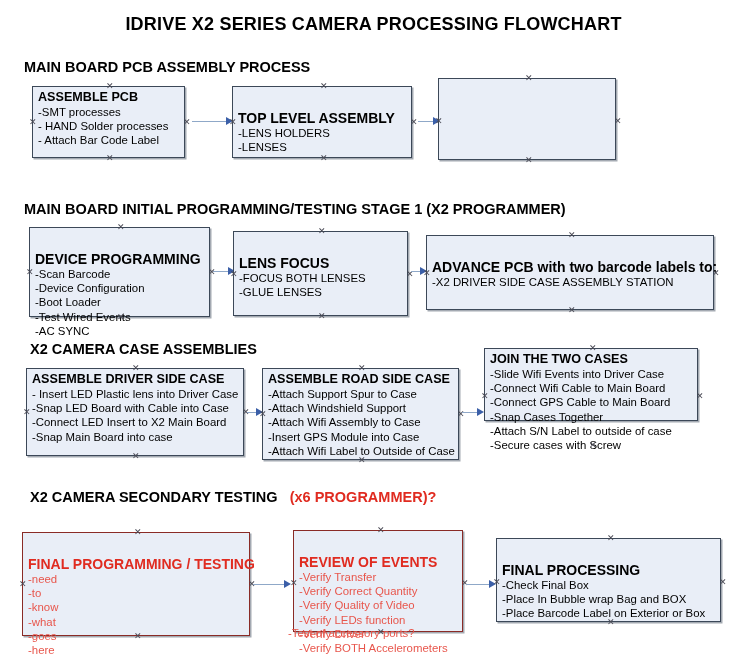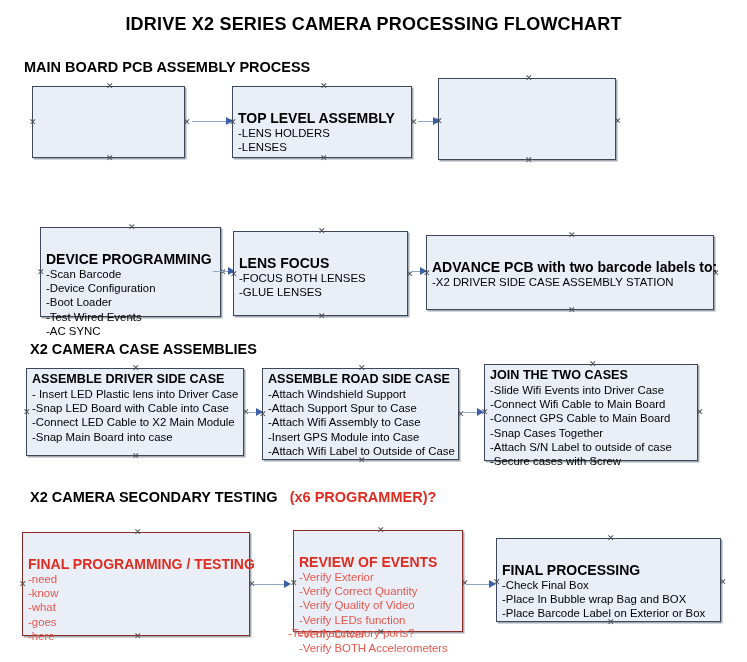--- a/index.html
+++ b/index.html
@@ -65,20 +65,28 @@
 
 <div class="canvas">
 
   <div class="title">IDRIVE X2  SERIES CAMERA PROCESSING FLOWCHART</div>
 
   <div class="section-head" style="left:24px;top:59px;">
     <span>MAIN BOARD PCB ASSEMBLY PROCESS</span>
   </div>
 
   <div class="box" style="left:32px;top:86px;width:153px;height:72px;">
+    <div class="inner">
+      <div class="hd">ASSEMBLE PCB</div>
+      <ul>
+        <li>-SMT processes</li>
+        <li>- HAND Solder processes</li>
+        <li>- Attach Bar Code Label</li>
+      </ul>
+    </div>
     <span class="handle" style="left:73px;top:-4px;"></span>
     <span class="handle" style="left:73px;top:68px;"></span>
     <span class="handle" style="left:-4px;top:32px;"></span>
     <span class="handle" style="left:150px;top:32px;"></span>
   </div>
 
   <div class="conn" style="left:192px;top:121px;width:36px;"></div>
   <div class="arrowhead" style="left:226px;top:117px;"></div>
 
   <div class="box" style="left:232px;top:86px;width:180px;height:72px;">
@@ -98,22 +106,25 @@
   <div class="conn" style="left:418px;top:121px;width:18px;"></div>
   <div class="arrowhead" style="left:433px;top:117px;"></div>
 
   <div class="box" style="left:438px;top:78px;width:178px;height:82px;">
     <span class="handle" style="left:86px;top:-4px;"></span>
     <span class="handle" style="left:86px;top:78px;"></span>
     <span class="handle" style="left:-4px;top:39px;"></span>
     <span class="handle" style="left:175px;top:39px;"></span>
   </div>
 
-
-  <div class="box" style="left:40px;top:227px;width:181px;height:90px;">
+  <div class="section-head" style="left:24px;top:201px;">
+    <span>MAIN BOARD INITIAL PROGRAMMING/TESTING STAGE 1 (X2 PROGRAMMER)</span>
+  </div>
+
+  <div class="box" style="left:29px;top:227px;width:181px;height:90px;">
     <div class="inner">
       <div class="hd big">DEVICE PROGRAMMING</div>
       <ul>
         <li>-Scan Barcode</li>
         <li>-Device Configuration</li>
         <li>-Boot Loader</li>
         <li>-Test Wired Events</li>
         <li>-AC SYNC</li>
       </ul>
     </div>
@@ -159,54 +170,54 @@
   <div class="section-head" style="left:30px;top:341px;">
     <span>X2 CAMERA CASE ASSEMBLIES</span>
   </div>
 
   <div class="box" style="left:26px;top:368px;width:218px;height:88px;">
     <div class="inner">
       <div class="hd">ASSEMBLE DRIVER SIDE CASE</div>
       <ul>
         <li>- Insert LED Plastic lens into Driver Case</li>
         <li>-Snap LED Board with Cable into Case</li>
-        <li>-Connect LED Cable to X2 Main Module</li>
+        <li>-Connect LED Insert to X2 Main Board</li>
         <li>-Snap Main Board into case</li>
       </ul>
     </div>
     <span class="handle" style="left:105px;top:-4px;"></span>
     <span class="handle" style="left:105px;top:84px;"></span>
     <span class="handle" style="left:-4px;top:40px;"></span>
     <span class="handle" style="left:215px;top:40px;"></span>
   </div>
 
   <div class="conn" style="left:247px;top:412px;width:15px;"></div>
   <div class="arrowhead" style="left:256px;top:408px;"></div>
 
   <div class="box" style="left:262px;top:368px;width:197px;height:92px;">
     <div class="inner">
       <div class="hd">ASSEMBLE ROAD SIDE CASE</div>
       <ul>
+        <li>-Attach Support Spur to Case</li>
         <li>-Attach Windshield Support</li>
-        <li>-Attach Support Spur to Case</li>
         <li>-Attach Wifi Assembly to Case</li>
         <li>-Insert GPS Module into Case</li>
         <li>-Attach Wifi Label to Outside of Case</li>
       </ul>
     </div>
     <span class="handle" style="left:95px;top:-4px;"></span>
     <span class="handle" style="left:95px;top:88px;"></span>
     <span class="handle" style="left:-4px;top:42px;"></span>
     <span class="handle" style="left:194px;top:42px;"></span>
   </div>
 
   <div class="conn" style="left:462px;top:412px;width:20px;"></div>
   <div class="arrowhead" style="left:477px;top:408px;"></div>
 
-  <div class="box" style="left:484px;top:364px;width:214px;height:97px;">
+  <div class="box" style="left:484px;top:348px;width:214px;height:73px;">
     <div class="inner">
       <div class="hd">JOIN THE TWO CASES</div>
       <ul>
         <li>-Slide Wifi Events into Driver Case</li>
         <li>-Connect Wifi Cable to Main Board</li>
         <li>-Connect GPS Cable to Main Board</li>
         <li>-Snap Cases Together</li>
         <li>-Attach S/N Label to outside of case</li>
         <li>-Secure cases with Screw</li>
       </ul>
@@ -220,40 +231,41 @@
   <div class="section-head" style="left:30px;top:489px;">
     <span>X2 CAMERA SECONDARY TESTING</span>
     <span>&nbsp;&nbsp;</span><span class="red">(x6 PROGRAMMER)?</span>
   </div>
 
   <div class="box red-box" style="left:22px;top:532px;width:228px;height:104px;">
     <div class="inner">
       <div class="hd big">FINAL PROGRAMMING / TESTING</div>
       <ul>
         <li>-need</li>
+        <li>-to</li>
         <li>-know</li>
         <li>-what</li>
         <li>-goes</li>
         <li>-here</li>
       </ul>
     </div>
     <span class="handle" style="left:111px;top:-4px;"></span>
     <span class="handle" style="left:111px;top:100px;"></span>
     <span class="handle" style="left:-4px;top:48px;"></span>
     <span class="handle" style="left:225px;top:48px;"></span>
   </div>
 
   <div class="conn" style="left:253px;top:584px;width:34px;"></div>
   <div class="arrowhead" style="left:284px;top:580px;"></div>
 
   <div class="box red-box" style="left:293px;top:530px;width:170px;height:102px;">
     <div class="inner">
       <div class="hd big">REVIEW OF EVENTS</div>
       <ul>
-        <li>-Verify Exterior</li>
+        <li>-Verify Transfer</li>
         <li>-Verify Correct Quantity</li>
         <li>-Verify Quality of Video</li>
         <li>-Verify LEDs function</li>
         <li>-Verify Driver</li>
         <li>-Verify BOTH Accelerometers</li>
       </ul>
     </div>
     <span class="handle" style="left:83px;top:-4px;"></span>
     <span class="handle" style="left:83px;top:98px;"></span>
     <span class="handle" style="left:-4px;top:49px;"></span>

